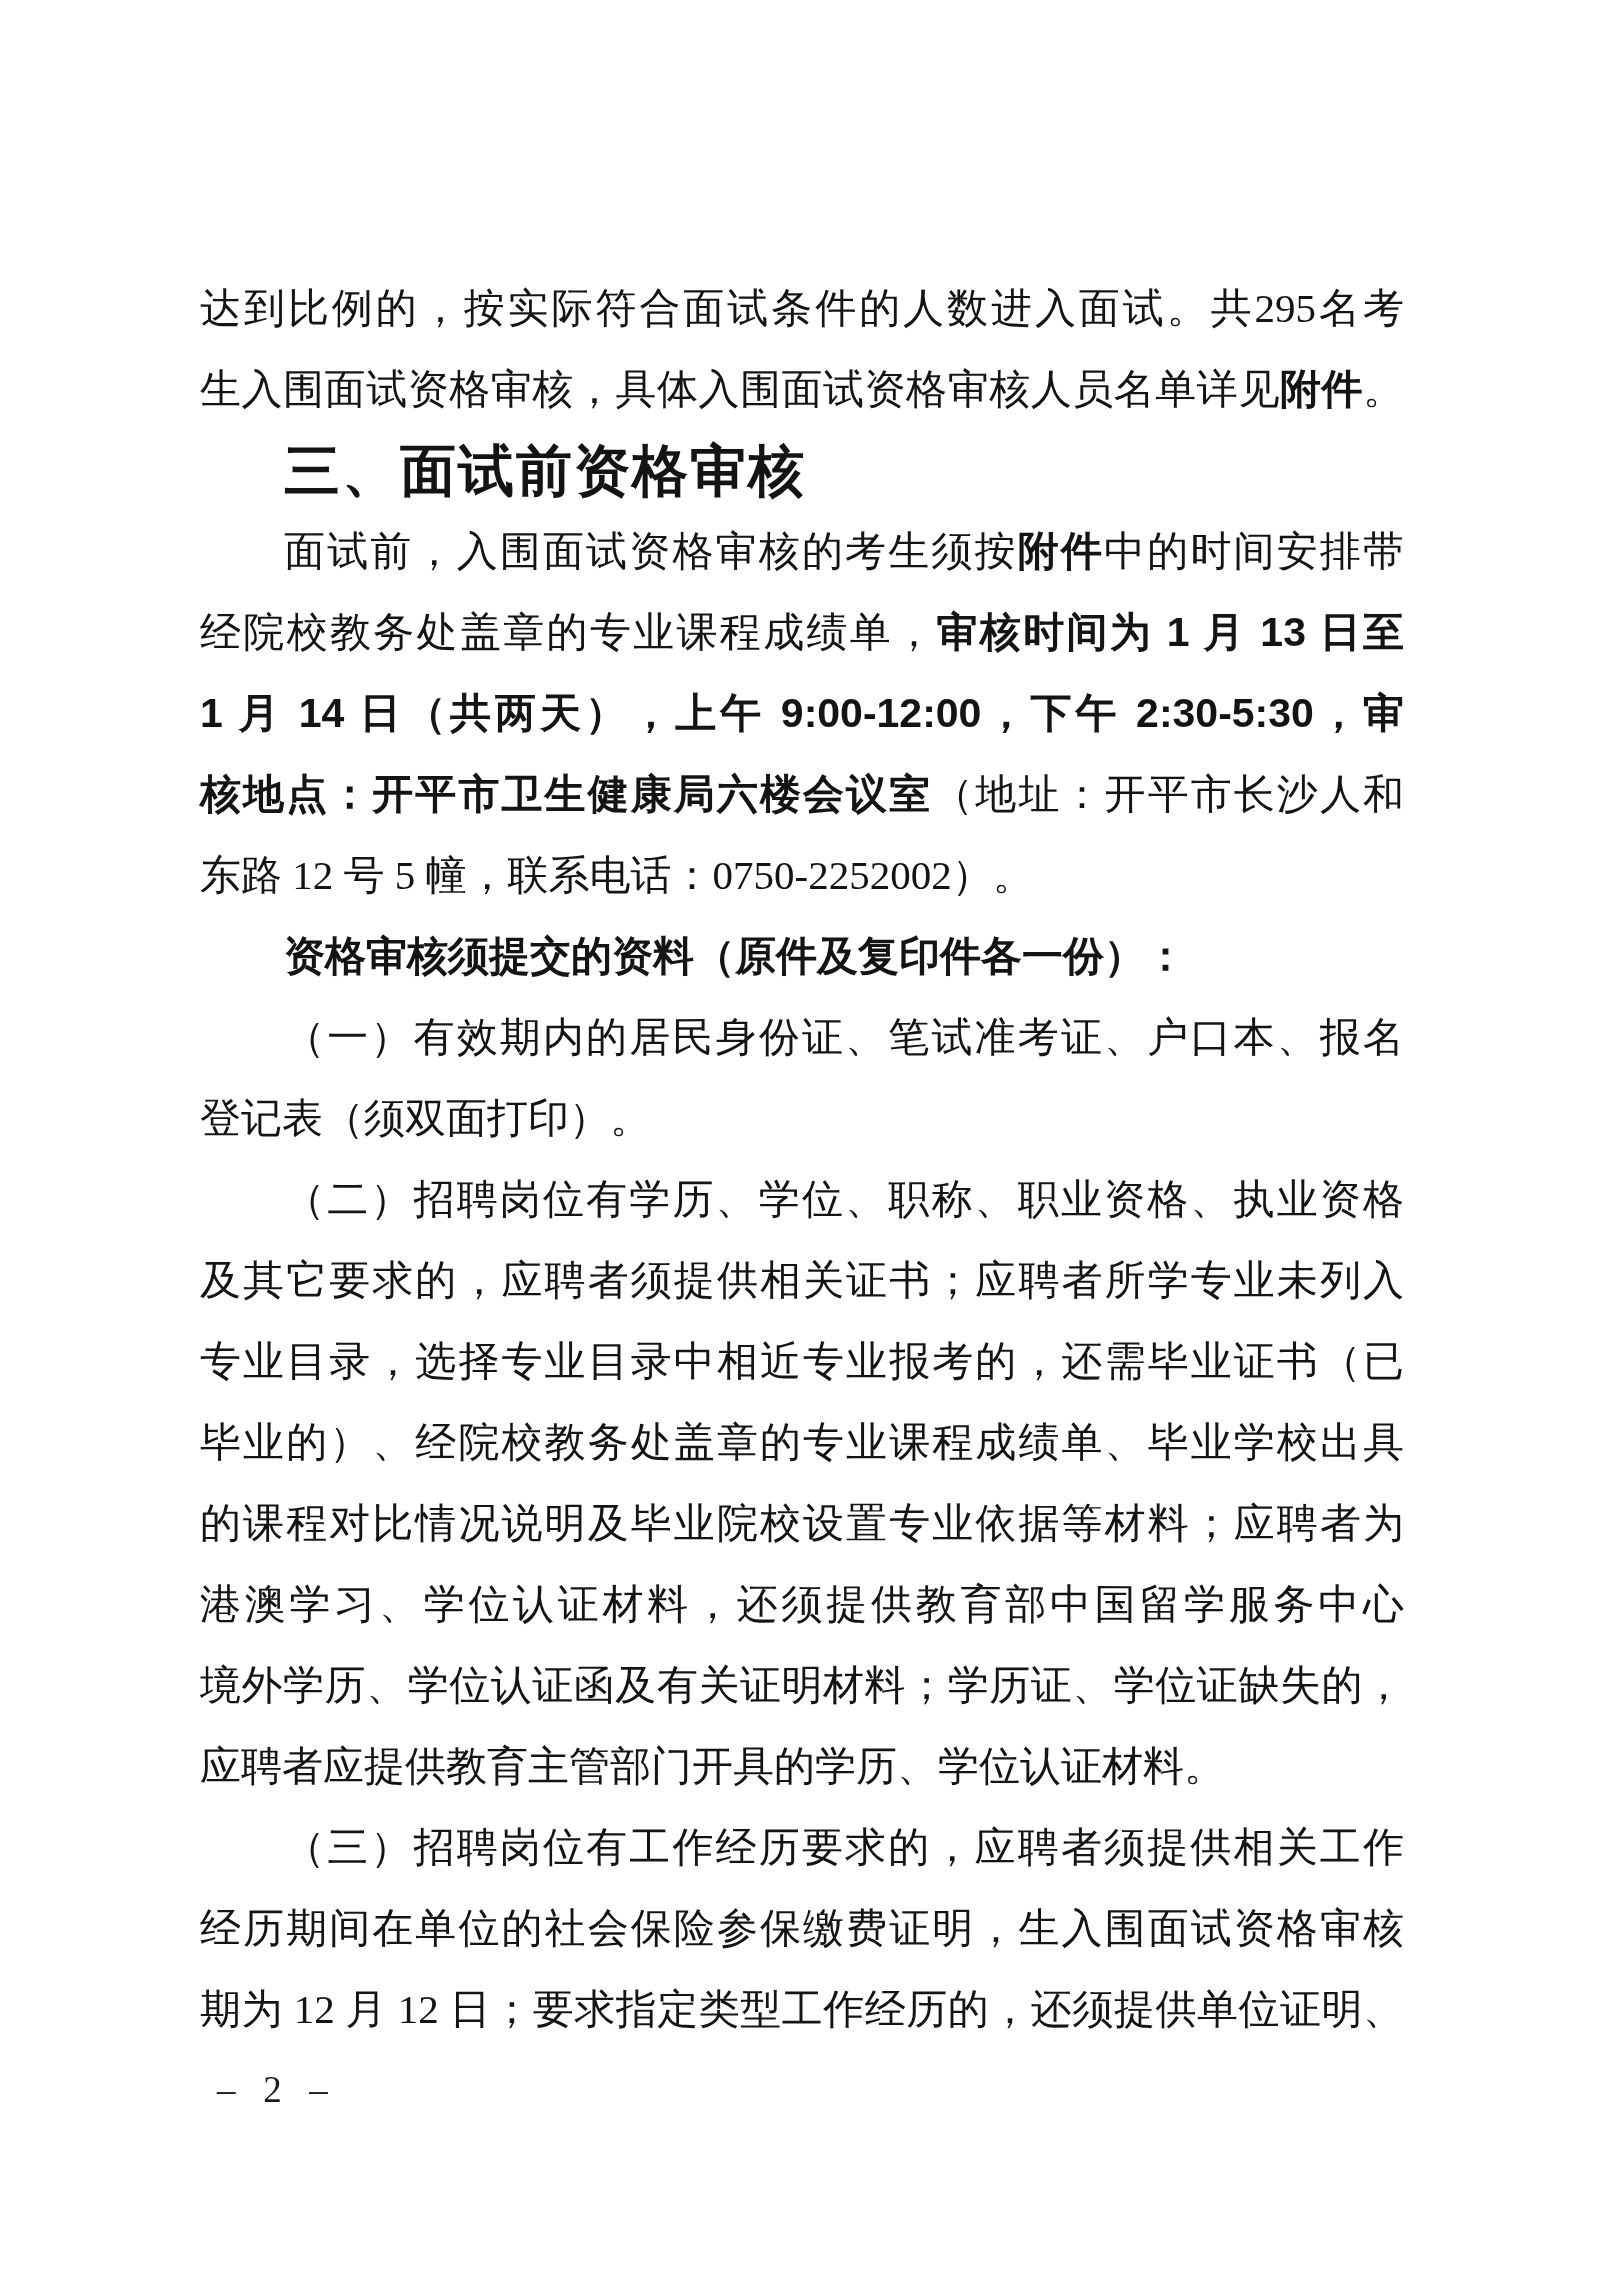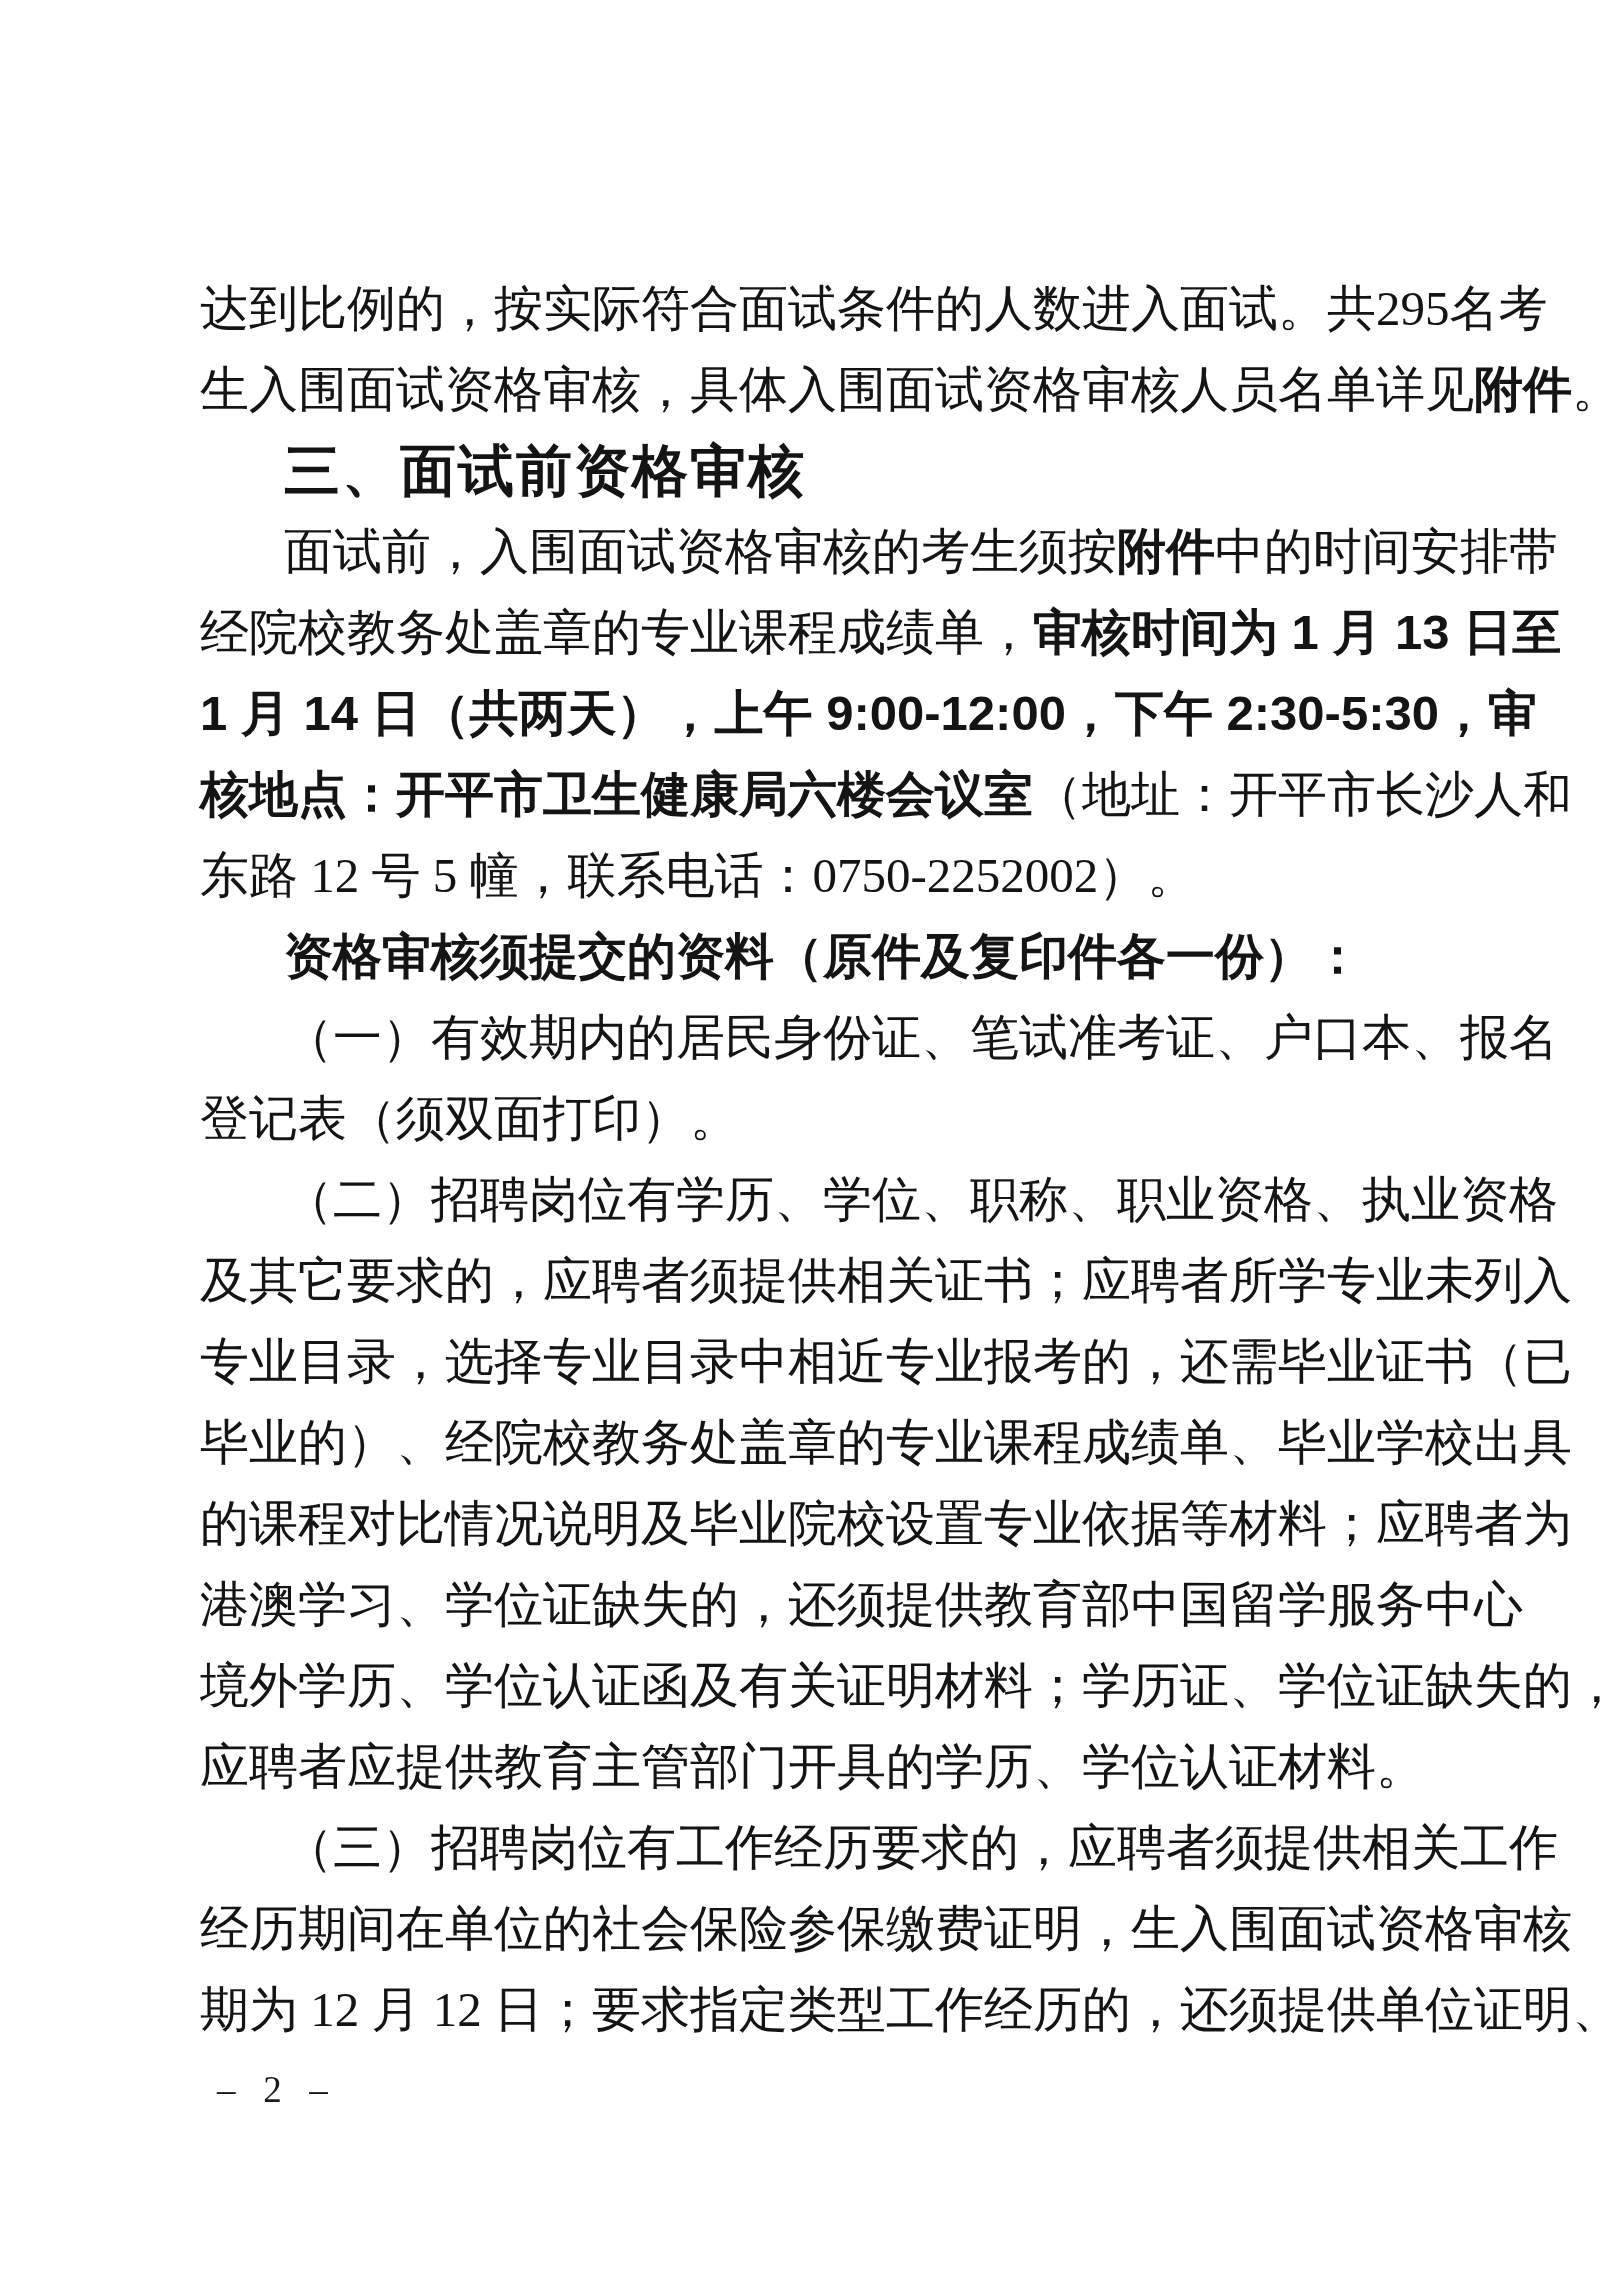--- a/index.html
+++ b/index.html
@@ -18,21 +18,21 @@
   }
   .content {
     position: absolute;
     left: 200px;
     top: 268px;
     width: 1204px;
   }
   .doc-line {
     height: 81px;
     line-height: 81px;
-    font-size: 49px;
+    font-size: 41px;
     white-space: nowrap;
     text-align: left;
   }
   .doc-line.justify {
     text-align: justify;
     text-align-last: justify;
   }
   .doc-line.indent {
     text-indent: 84px;
   }
@@ -72,21 +72,21 @@
       <div class="doc-line justify"><span class="b">核地点：开平市卫生健康局六楼会议室</span><span>（地址：开平市长沙人和</span></div>
       <div class="doc-line"><span>东路 12 号 5 幢，联系电话：0750-2252002）。</span></div>
       <div class="doc-line indent"><span class="b">资格审核须提交的资料（原件及复印件各一份）：</span></div>
       <div class="doc-line justify indent"><span>（一）有效期内的居民身份证、笔试准考证、户口本、报名</span></div>
       <div class="doc-line"><span>登记表（须双面打印）。</span></div>
       <div class="doc-line justify indent"><span>（二）招聘岗位有学历、学位、职称、职业资格、执业资格</span></div>
       <div class="doc-line justify"><span>及其它要求的，应聘者须提供相关证书；应聘者所学专业未列入</span></div>
       <div class="doc-line justify"><span>专业目录，选择专业目录中相近专业报考的，还需毕业证书（已</span></div>
       <div class="doc-line justify"><span>毕业的）、经院校教务处盖章的专业课程成绩单、毕业学校出具</span></div>
       <div class="doc-line justify"><span>的课程对比情况说明及毕业院校设置专业依据等材料；应聘者为</span></div>
-      <div class="doc-line justify"><span>港澳学习、学位证缺失的，还须提供教育部中国留学服务中心</span></div>
+      <div class="doc-line justify"><span>港澳学习、学位认证材料，还须提供教育部中国留学服务中心</span></div>
       <div class="doc-line justify"><span>境外学历、学位认证函及有关证明材料；学历证、学位证缺失的，</span></div>
       <div class="doc-line"><span>应聘者应提供教育主管部门开具的学历、学位认证材料。</span></div>
       <div class="doc-line justify indent"><span>（三）招聘岗位有工作经历要求的，应聘者须提供相关工作</span></div>
       <div class="doc-line justify"><span>经历期间在单位的社会保险参保缴费证明，生入围面试资格审核</span></div>
       <div class="doc-line justify"><span>期为 12 月 12 日；要求指定类型工作经历的，还须提供单位证明、</span></div>
     </div>
   <div class="footer">– 2 –</div>
 </div>
 
 

